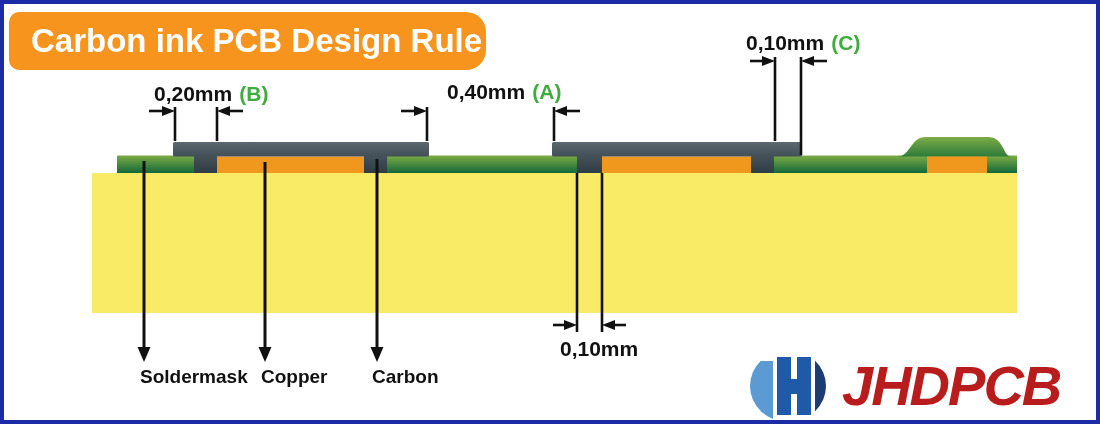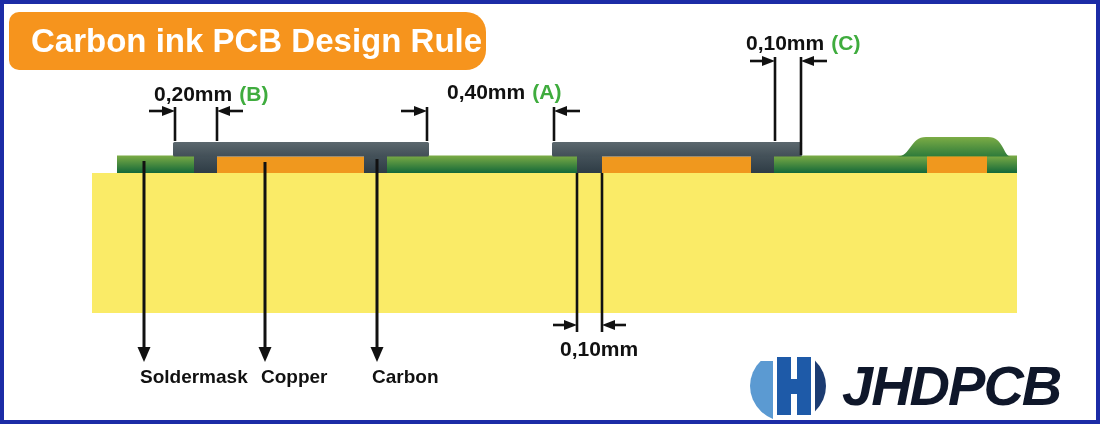--- a/index.html
+++ b/index.html
@@ -166,16 +166,16 @@
       <g clip-path="url(#logoCircle)">
         <rect x="0" y="12" width="25" height="62" fill="#5B9AD2"></rect>
         <rect x="67" y="0" width="13" height="74" fill="#1C3C72"></rect>
       </g>
       <g>
         <rect x="29" y="8" width="14" height="58" fill="#1E5AA8"></rect>
         <rect x="49" y="8" width="14" height="58" fill="#1E5AA8"></rect>
         <rect x="29" y="30" width="34" height="15" fill="#1E5AA8"></rect>
       </g>
     </svg>
-    <span class="logo-text" style="color: #0f172a;">JHDPCB</span>
+    <span class="logo-text" style="color: #b91c1c;">JHDPCB</span>
   </div>
 
 </div>
 
 </body></html>

